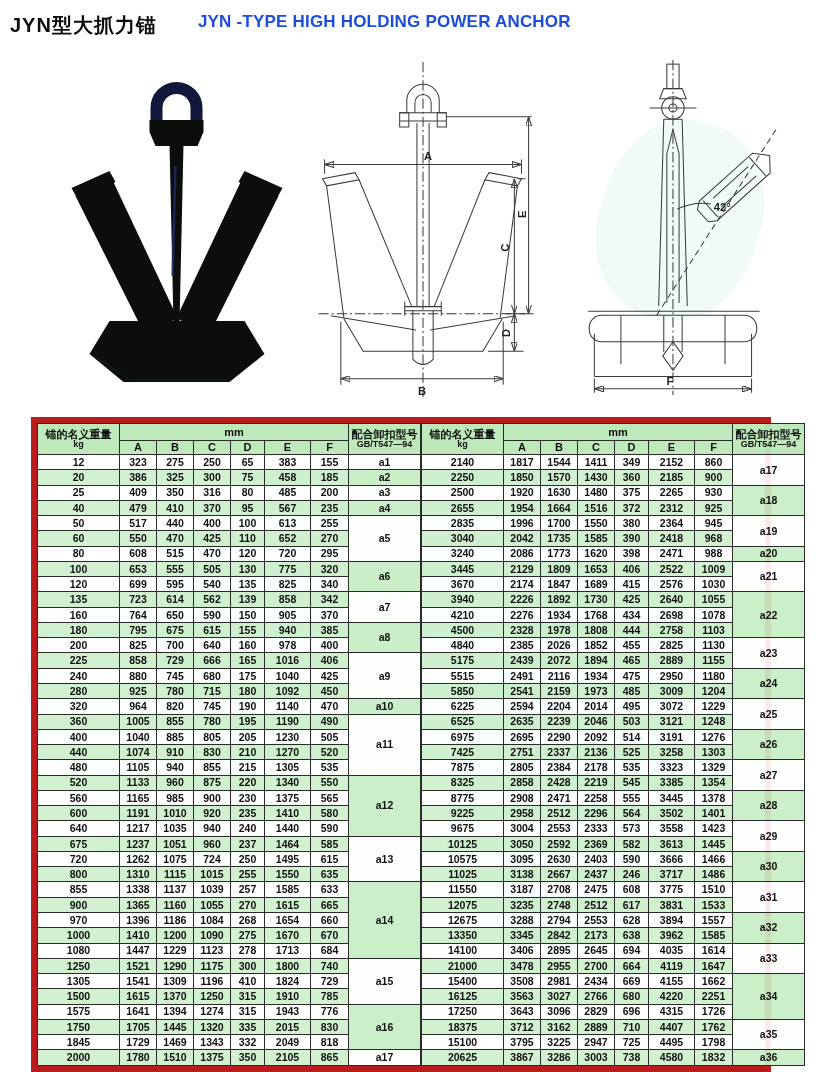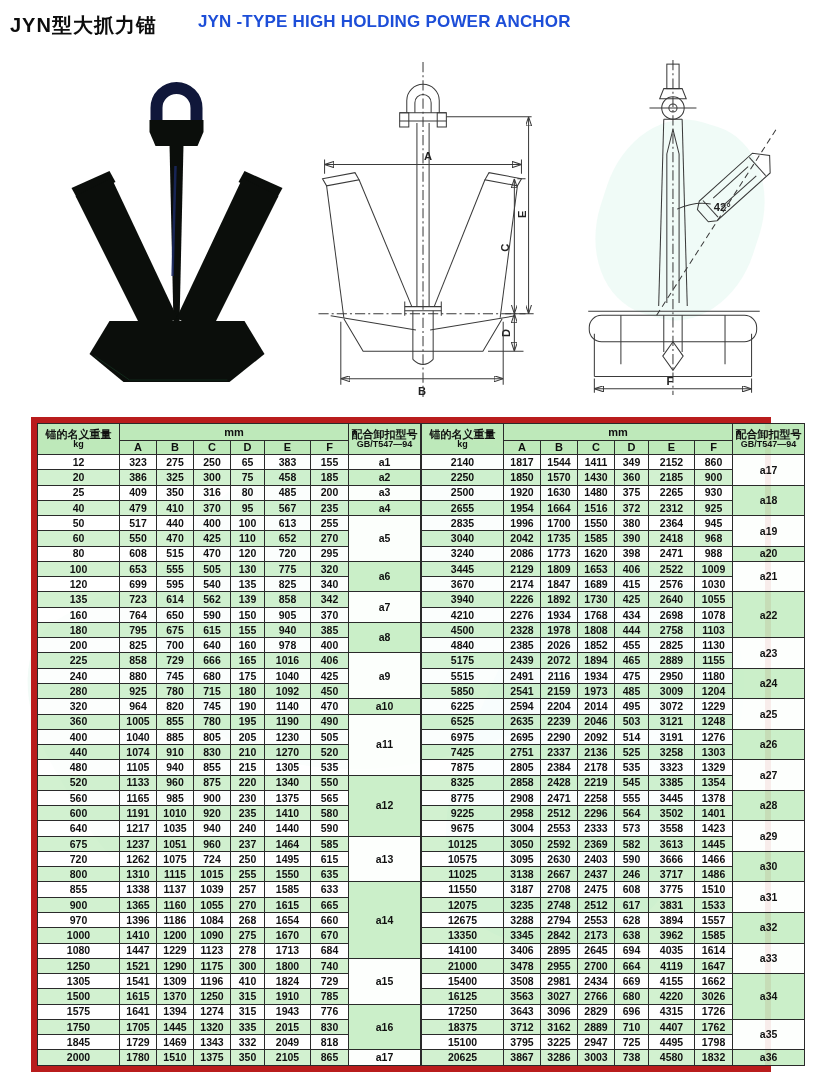--- a/index.html
+++ b/index.html
@@ -953,21 +953,21 @@
             <td>1662</td>
             <td class="shcell sg" rowspan="3">a34</td>
           </tr>
           <tr class="rg">
             <td class="wcol">16125</td>
             <td>3563</td>
             <td>3027</td>
             <td>2766</td>
             <td>680</td>
             <td>4220</td>
-            <td>3026</td>
+            <td>2251</td>
           </tr>
           <tr class="rw">
             <td class="wcol">17250</td>
             <td>3643</td>
             <td>3096</td>
             <td>2829</td>
             <td>696</td>
             <td>4315</td>
             <td>1726</td>
           </tr>

